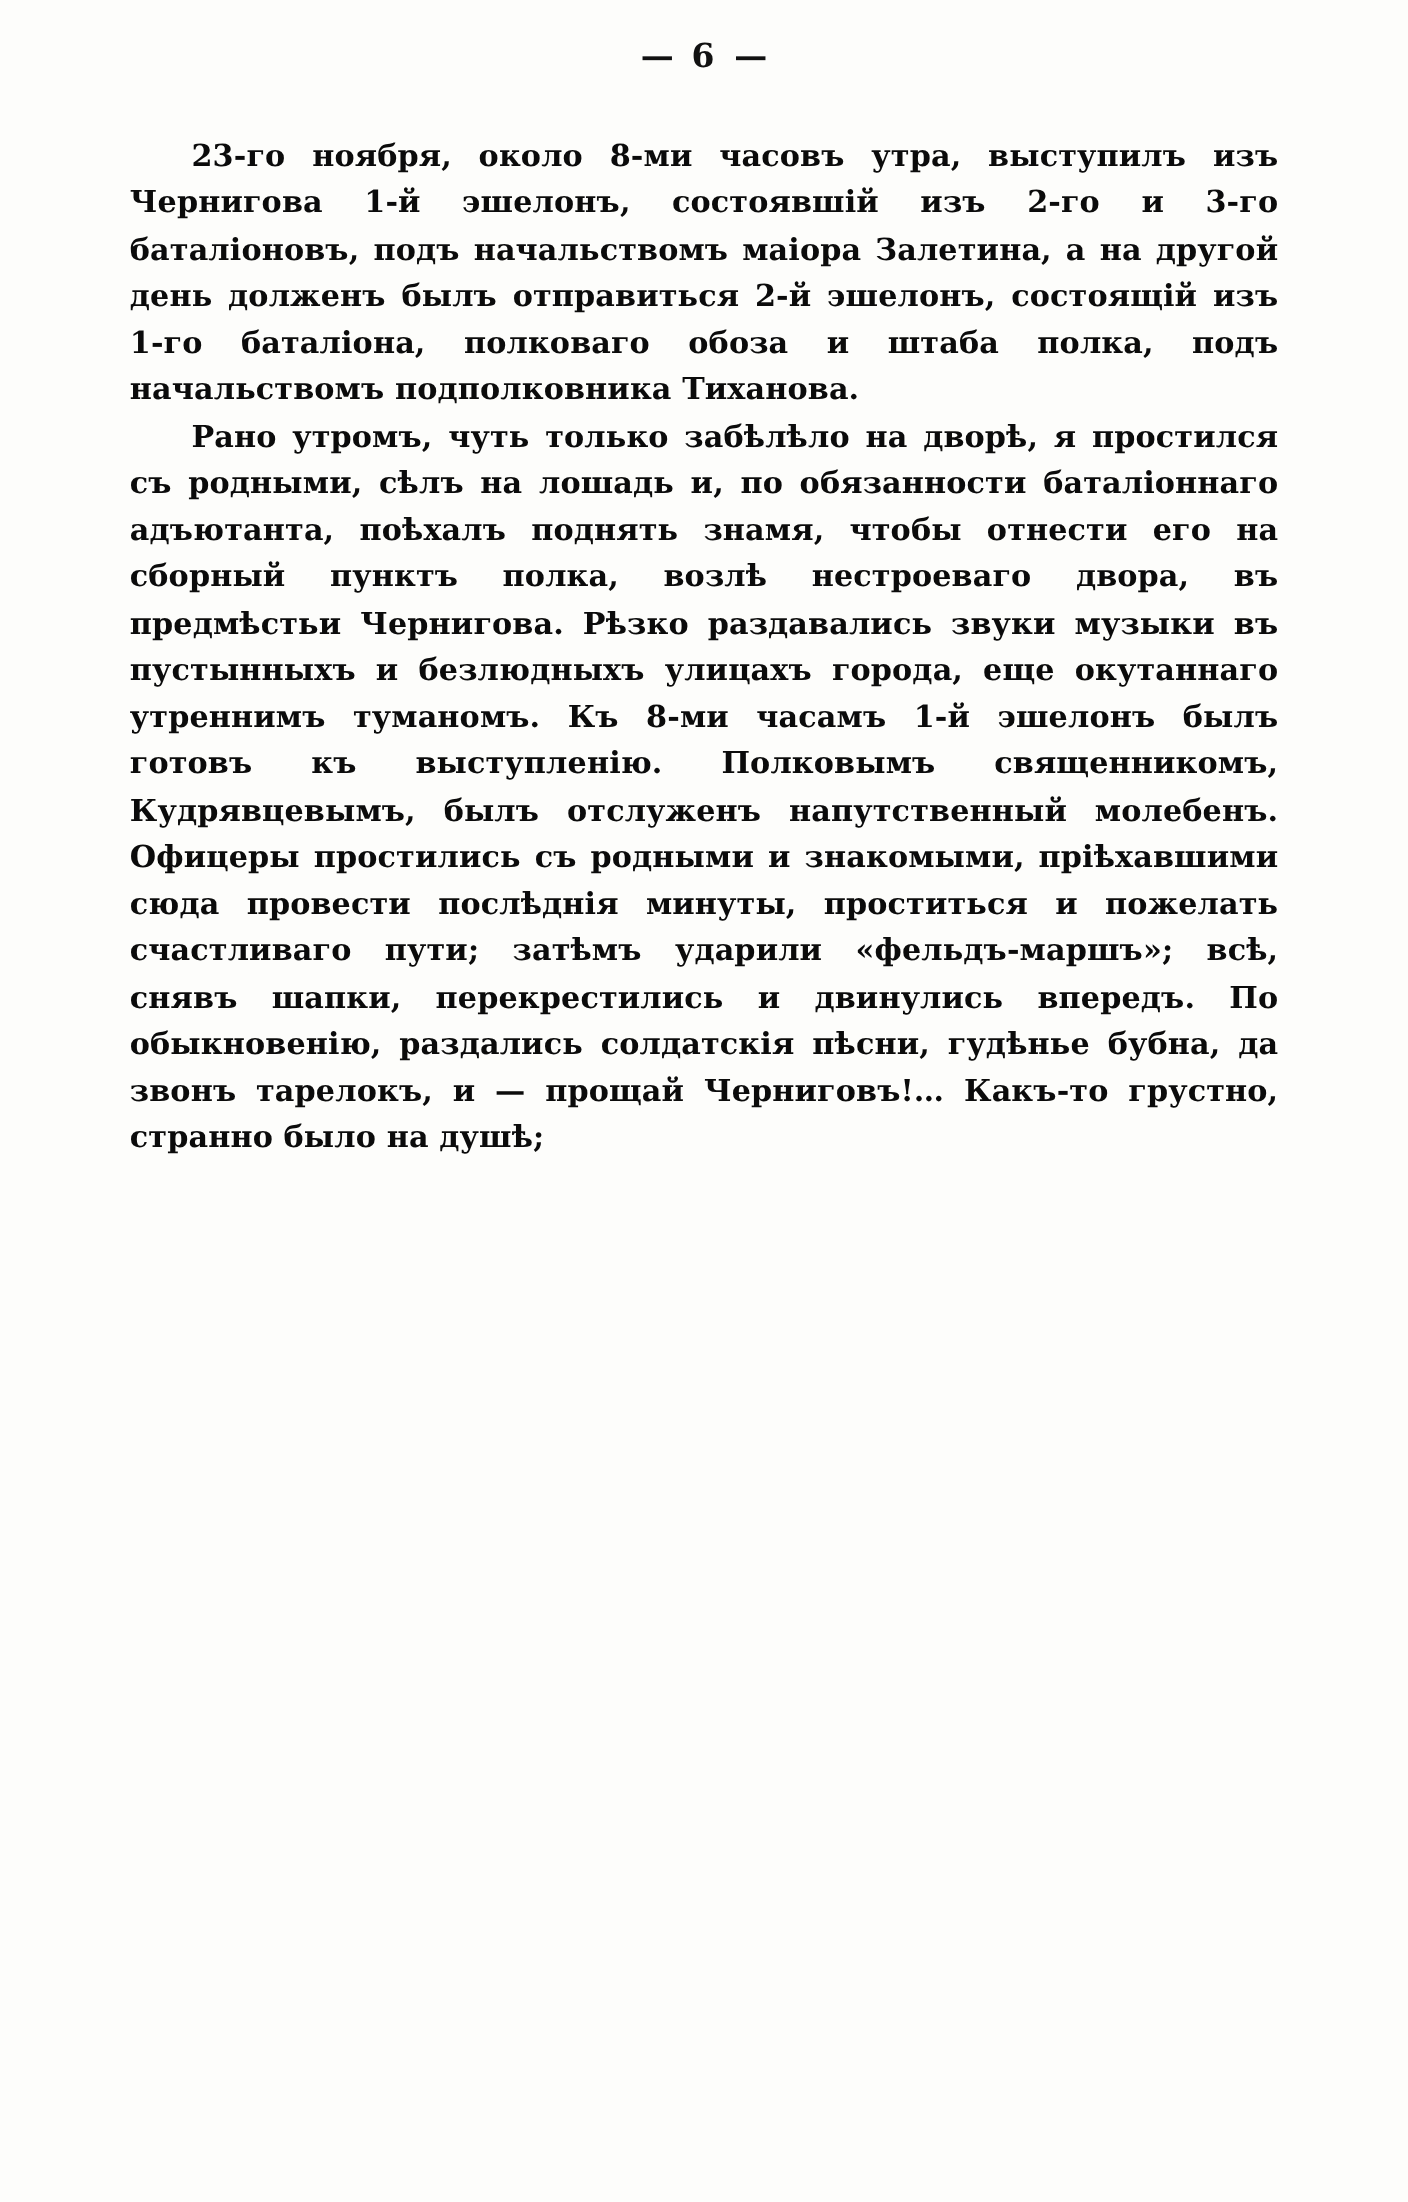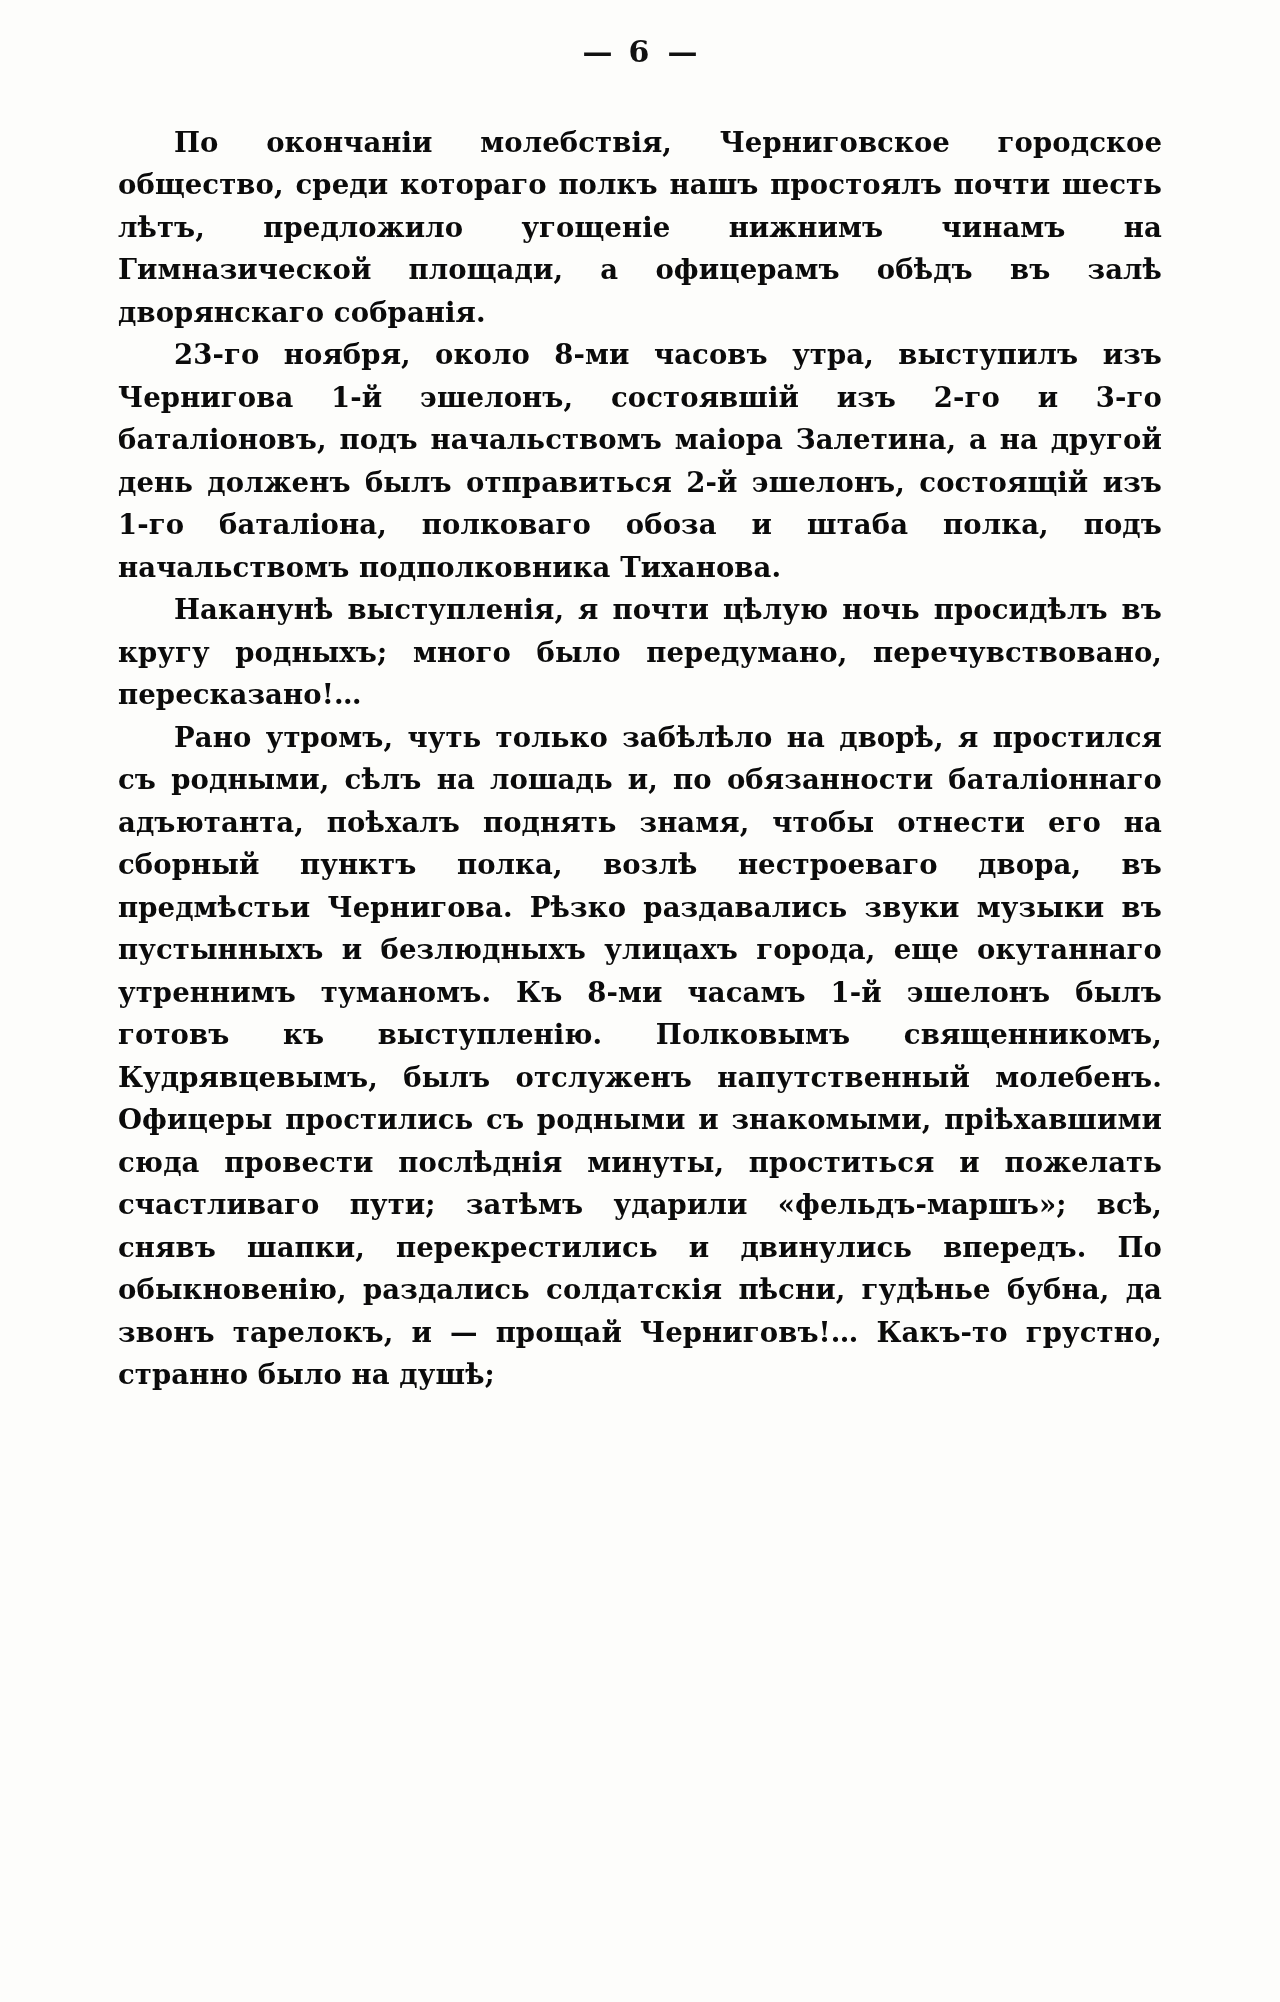--- a/index.html
+++ b/index.html
@@ -60,19 +60,17 @@
 </head>
 <body>
 
 <div class="page">
 
   <div class="page-header">
     <span class="dash">—</span><span class="num">6</span><span class="dash">—</span>
   </div>
 
   <div class="body-text">
-    <p class="para">По окончаніи молебствія, Черниговское городское общество, среди котораго полкъ нашъ простоялъ почти шесть лѣтъ, предложило угощеніе нижнимъ чинамъ на Гимназической площади, а офицерамъ обѣдъ въ залѣ дворянскаго собранія.</p>
     <p class="para">23-го ноября, около 8-ми часовъ утра, выступилъ изъ Чернигова 1-й эшелонъ, состоявшій изъ 2-го и 3-го баталіоновъ, подъ начальствомъ маіора Залетина, а на другой день долженъ былъ отправиться 2-й эшелонъ, состоящій изъ 1-го баталіона, полковаго обоза и штаба полка, подъ начальствомъ подполковника Тиханова.</p>
-    <p class="para">Наканунѣ выступленія, я почти цѣлую ночь просидѣлъ въ кругу родныхъ; много было передумано, перечувствовано, пересказано!…</p>
     <p class="para">Рано утромъ, чуть только забѣлѣло на дворѣ, я простился съ родными, сѣлъ на лошадь и, по обязанности баталіоннаго адъютанта, поѣхалъ поднять знамя, чтобы отнести его на сборный пунктъ полка, возлѣ нестроеваго двора, въ предмѣстьи Чернигова. Рѣзко раздавались звуки музыки въ пустынныхъ и безлюдныхъ улицахъ города, еще окутаннаго утреннимъ туманомъ. Къ 8-ми часамъ 1-й эшелонъ былъ готовъ къ выступленію. Полковымъ священникомъ, Кудрявцевымъ, былъ отслуженъ напутственный молебенъ. Офицеры простились съ родными и знакомыми, пріѣхавшими сюда провести послѣднія минуты, проститься и пожелать счастливаго пути; затѣмъ ударили «фельдъ-маршъ»; всѣ, снявъ шапки, перекрестились и двинулись впередъ. По обыкновенію, раздались солдатскія пѣсни, гудѣнье бубна, да звонъ тарелокъ, и — прощай Черниговъ!… Какъ-то грустно, странно было на душѣ;</p>
   </div>
 
 </div>
 
 </body></html>

